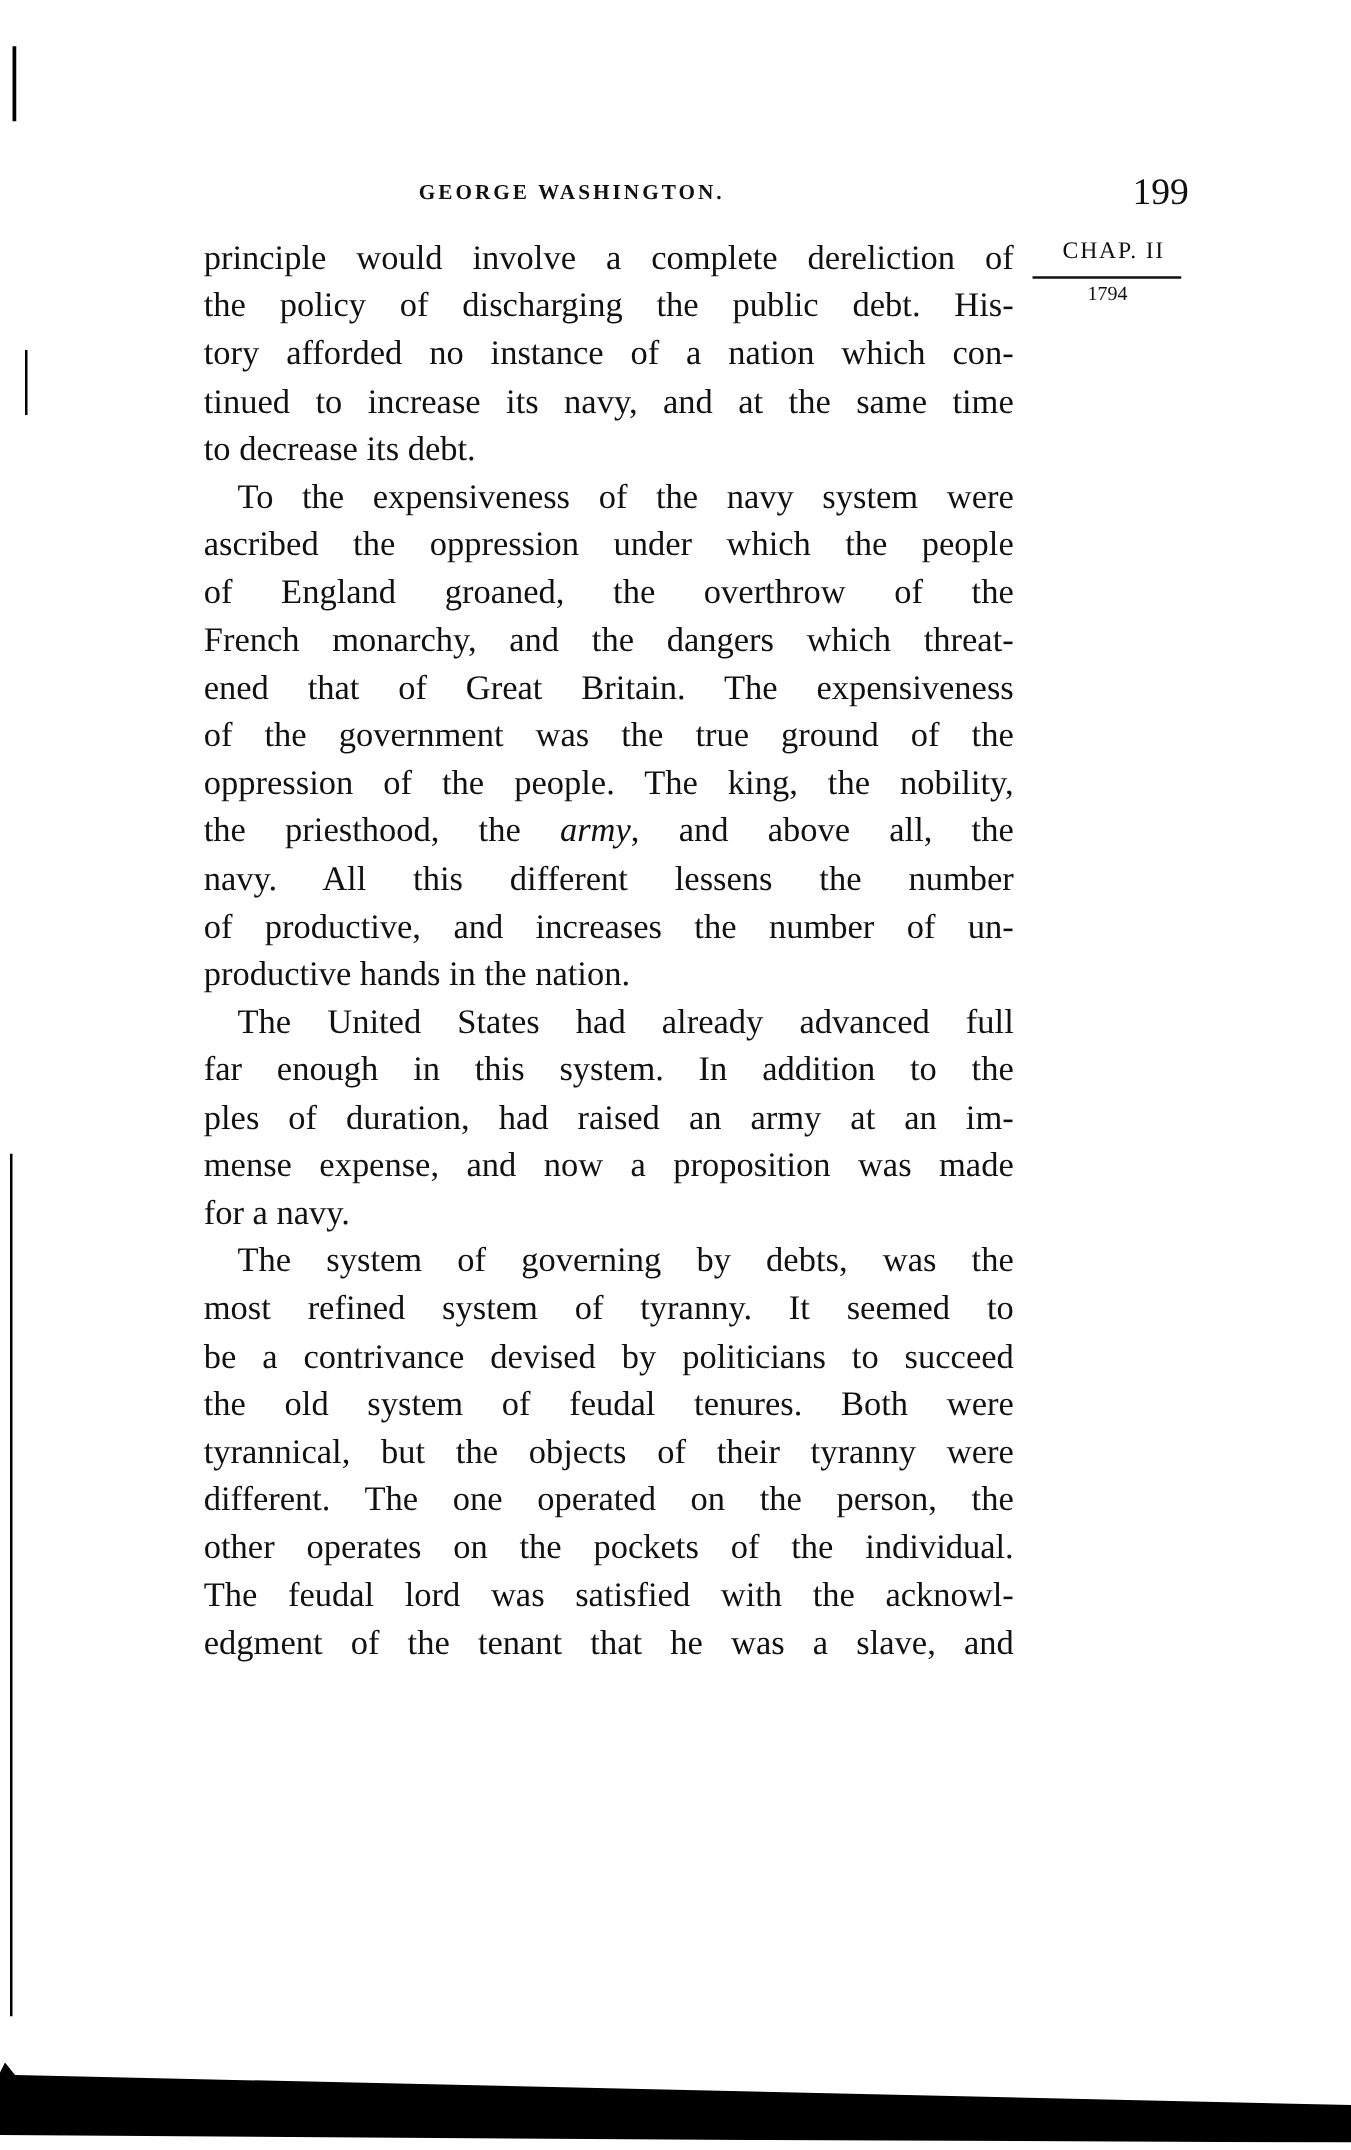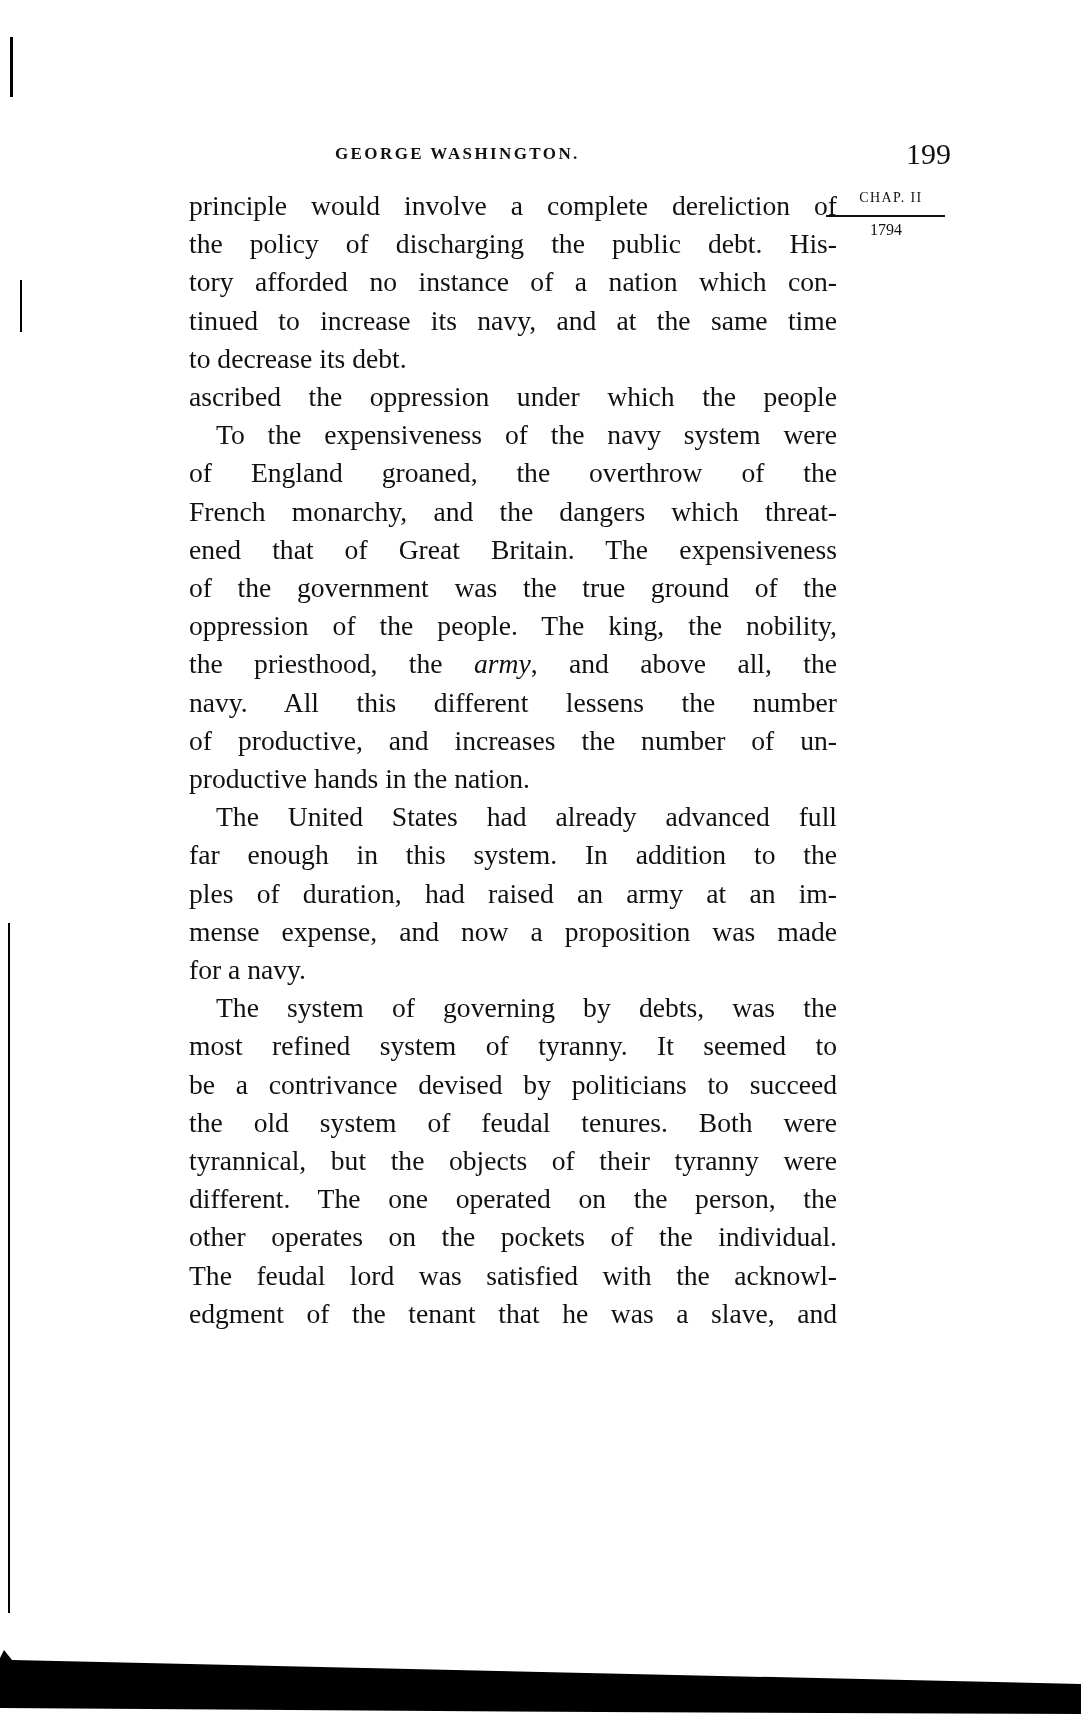--- a/index.html
+++ b/index.html
@@ -11,26 +11,26 @@
     position: absolute; top: 144px; left: 335px;
     font-size: 17px; letter-spacing: 2.4px; font-weight: bold;
   }
   .page-number {
     position: absolute; top: 137px; left: 906px;
     font-size: 30px;
   }
   .margin-note {
     position: absolute; left: 826px; top: 190px; width: 120px; text-align: center;
   }
-  .margin-chap { font-size: 14px; letter-spacing: 1.4px; display: block; padding-left: 10px; }
+  .margin-chap { font-size: 19px; letter-spacing: 1.4px; display: block; padding-left: 10px; }
   .margin-rule { height: 2px; background: #111; margin: 9px 0 4px 0; width: 119px; }
   .margin-year { font-size: 16px; display: block; }
   .body-text {
     position: absolute; left: 163px; top: 187px; width: 648px;
-    font-size: 27.6px; line-height: 38.2px; margin-left: 26px;
+    font-size: 27.6px; line-height: 38.2px;
   }
   .line { display: block; text-align: justify; text-align-last: justify; white-space: nowrap; }
   .line.last { text-align-last: left; }
   .line.indent { text-indent: 27px; }
   .line em { font-style: italic; }
   .edge-mark { position: absolute; background: #000; }
   .bottom-bar {
     position: absolute; left: 0; top: 1650px; width: 1081px; height: 70px; background: #000;
     clip-path: polygon(0 8px, 4px 0, 12px 10px, 1081px 34px, 1081px 64px, 600px 62px, 0 58px);
   }
@@ -51,22 +51,22 @@
     <div class="margin-rule"></div>
     <span class="margin-year">1794</span>
   </div>
 
   <div class="body-text" id="body-text">
       <span class="line">principle would involve a complete dereliction of</span>
       <span class="line">the policy of discharging the public debt.  His-</span>
       <span class="line">tory afforded no instance of a nation which con-</span>
       <span class="line">tinued to increase its navy, and at the same time</span>
       <span class="line last">to decrease its debt.</span>
+      <span class="line indent">To the expensiveness of the navy system were</span>
       <span class="line">ascribed the oppression under which the people</span>
-      <span class="line indent">To the expensiveness of the navy system were</span>
       <span class="line">of England groaned, the overthrow of the</span>
       <span class="line">French monarchy, and the dangers which threat-</span>
       <span class="line">ened that of Great Britain.  The expensiveness</span>
       <span class="line">of the government was the true ground of the</span>
       <span class="line">oppression of the people.  The king, the nobility,</span>
       <span class="line"><span>the priesthood, the </span><em>army</em><span>, and above all, the</span></span>
       <span class="line">navy.  All this different lessens the number</span>
       <span class="line">of productive, and increases the number of un-</span>
       <span class="line last">productive hands in the nation.</span>
       <span class="line indent">The United States had already advanced full</span>

